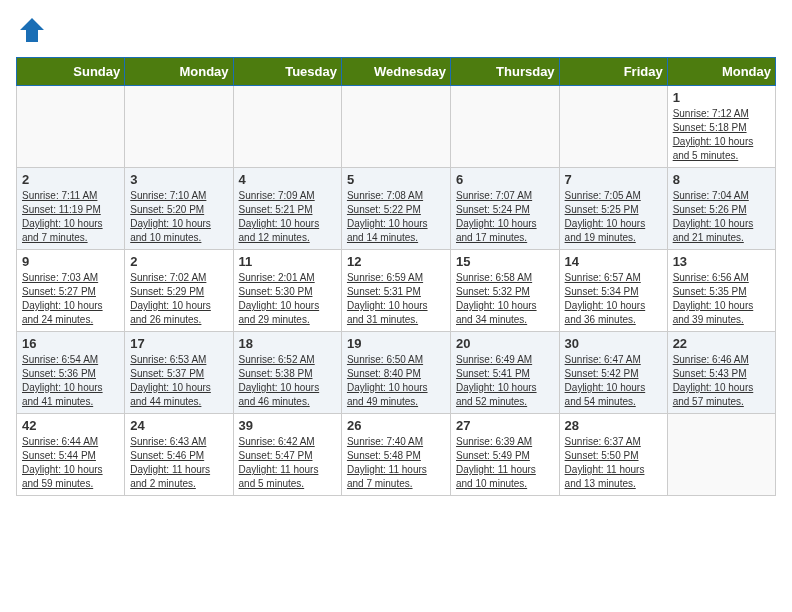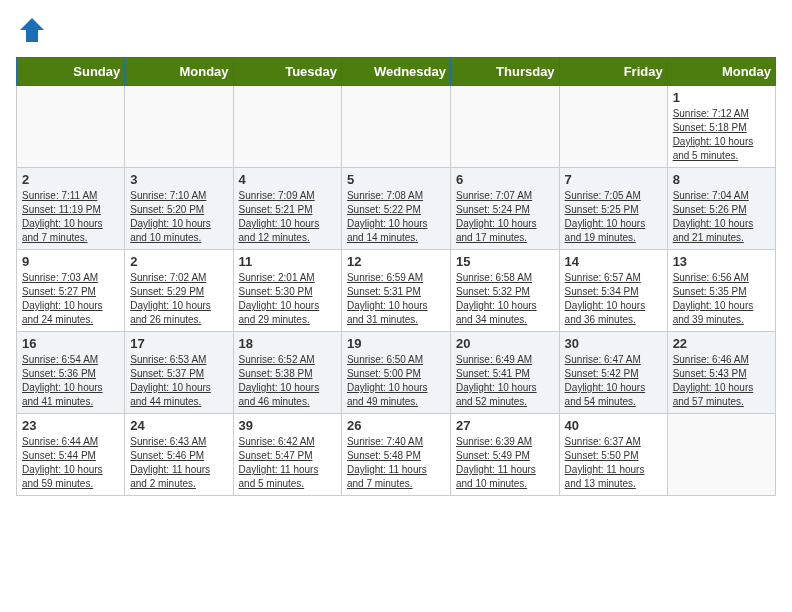--- a/index.html
+++ b/index.html
@@ -239,21 +239,21 @@
         </td>
         <td>
           <span class="day-number">18</span>
           <div class="day-info">Sunrise: 6:52 AM
 Sunset: 5:38 PM
 Daylight: 10 hours and 46 minutes.</div>
         </td>
         <td>
           <span class="day-number">19</span>
           <div class="day-info">Sunrise: 6:50 AM
-Sunset: 5:00 PM
+Sunset: 8:40 PM
 Daylight: 10 hours and 49 minutes.</div>
         </td>
         <td>
           <span class="day-number">20</span>
           <div class="day-info">Sunrise: 6:49 AM
 Sunset: 5:41 PM
 Daylight: 10 hours and 52 minutes.</div>
         </td>
         <td>
           <span class="day-number">30</span>
@@ -263,21 +263,21 @@
         </td>
         <td>
           <span class="day-number">22</span>
           <div class="day-info">Sunrise: 6:46 AM
 Sunset: 5:43 PM
 Daylight: 10 hours and 57 minutes.</div>
         </td>
       </tr>
       <tr>
         <td>
-          <span class="day-number">23</span>
+          <span class="day-number">42</span>
           <div class="day-info">Sunrise: 6:44 AM
 Sunset: 5:44 PM
 Daylight: 10 hours and 59 minutes.</div>
         </td>
         <td>
           <span class="day-number">24</span>
           <div class="day-info">Sunrise: 6:43 AM
 Sunset: 5:46 PM
 Daylight: 11 hours and 2 minutes.</div>
         </td>
@@ -293,21 +293,21 @@
 Sunset: 5:48 PM
 Daylight: 11 hours and 7 minutes.</div>
         </td>
         <td>
           <span class="day-number">27</span>
           <div class="day-info">Sunrise: 6:39 AM
 Sunset: 5:49 PM
 Daylight: 11 hours and 10 minutes.</div>
         </td>
         <td>
-          <span class="day-number">40</span>
+          <span class="day-number">28</span>
           <div class="day-info">Sunrise: 6:37 AM
 Sunset: 5:50 PM
 Daylight: 11 hours and 13 minutes.</div>
         </td>
         <td class="empty"></td>
       </tr>
     </tbody>
 </table>
 
 </body></html>

